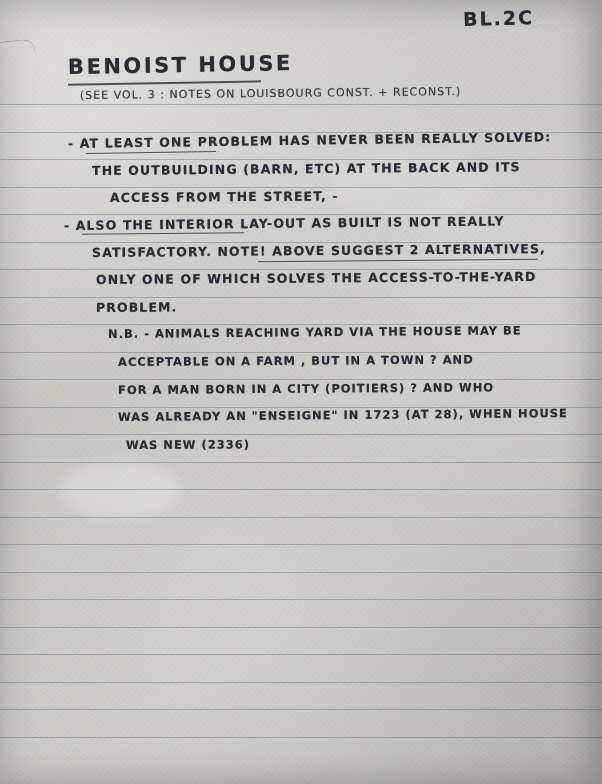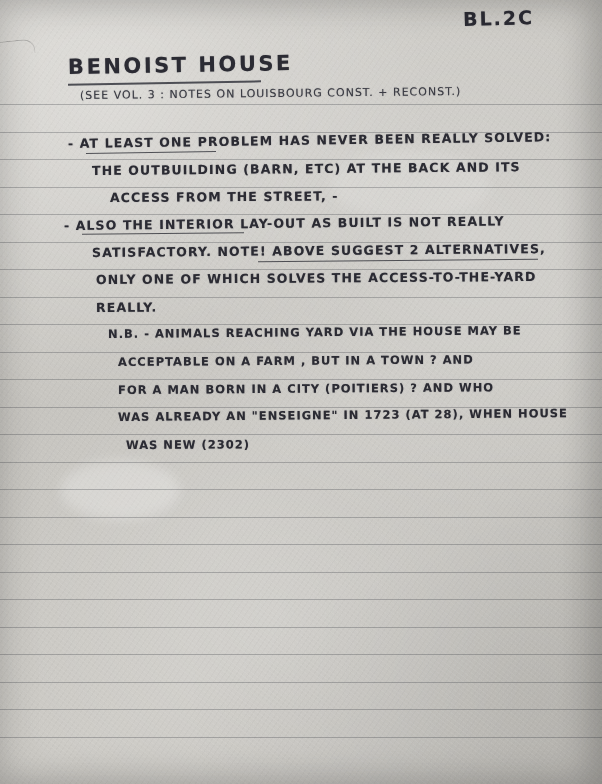--- a/index.html
+++ b/index.html
@@ -170,26 +170,26 @@
   <div class="hand body-line" style="left:110px; top:190px; transform: rotate(-0.4deg);">ACCESS FROM THE STREET, -</div>
 
   <div class="hand body-line" style="left:64px; top:218px; transform: rotate(-0.6deg);">- ALSO THE INTERIOR LAY-OUT AS BUILT IS NOT REALLY</div>
   <div class="underline-seg" style="left:82px; top:233px; width:162px; transform: rotate(-0.6deg);"></div>
 
   <div class="hand body-line" style="left:92px; top:245px; transform: rotate(-0.5deg);">SATISFACTORY.  NOTE! ABOVE SUGGEST 2 ALTERNATIVES,</div>
   <div class="underline-seg" style="left:258px; top:260px; width:280px; transform: rotate(-0.5deg);"></div>
 
   <div class="hand body-line" style="left:96px; top:272px; transform: rotate(-0.4deg);">ONLY ONE OF WHICH SOLVES THE ACCESS-TO-THE-YARD</div>
 
-  <div class="hand body-line" style="left:96px; top:300px; transform: rotate(-0.4deg);">REALLY.</div>
+  <div class="hand body-line" style="left:96px; top:300px; transform: rotate(-0.4deg);">PROBLEM.</div>
 
   <div class="hand body-line sm" style="left:108px; top:327px; transform: rotate(-0.5deg);">N.B. - ANIMALS REACHING YARD VIA THE HOUSE MAY BE</div>
 
   <div class="hand body-line sm" style="left:118px; top:355px; transform: rotate(-0.4deg);">ACCEPTABLE ON A FARM , BUT IN A TOWN ?  AND</div>
 
   <div class="hand body-line sm" style="left:118px; top:383px; transform: rotate(-0.4deg);">FOR A MAN BORN IN A CITY (POITIERS) ?  AND WHO</div>
 
   <div class="hand body-line sm" style="left:118px; top:410px; transform: rotate(-0.5deg);">WAS ALREADY AN "ENSEIGNE" IN 1723 (AT 28), WHEN HOUSE</div>
 
-  <div class="hand body-line sm" style="left:126px; top:438px; transform: rotate(-0.3deg);">WAS NEW (2302)</div>
+  <div class="hand body-line sm" style="left:126px; top:438px; transform: rotate(-0.3deg);">WAS NEW (2336)</div>
 
   <div class="edge-shadow"></div>
 </div>
 
 </body></html>

